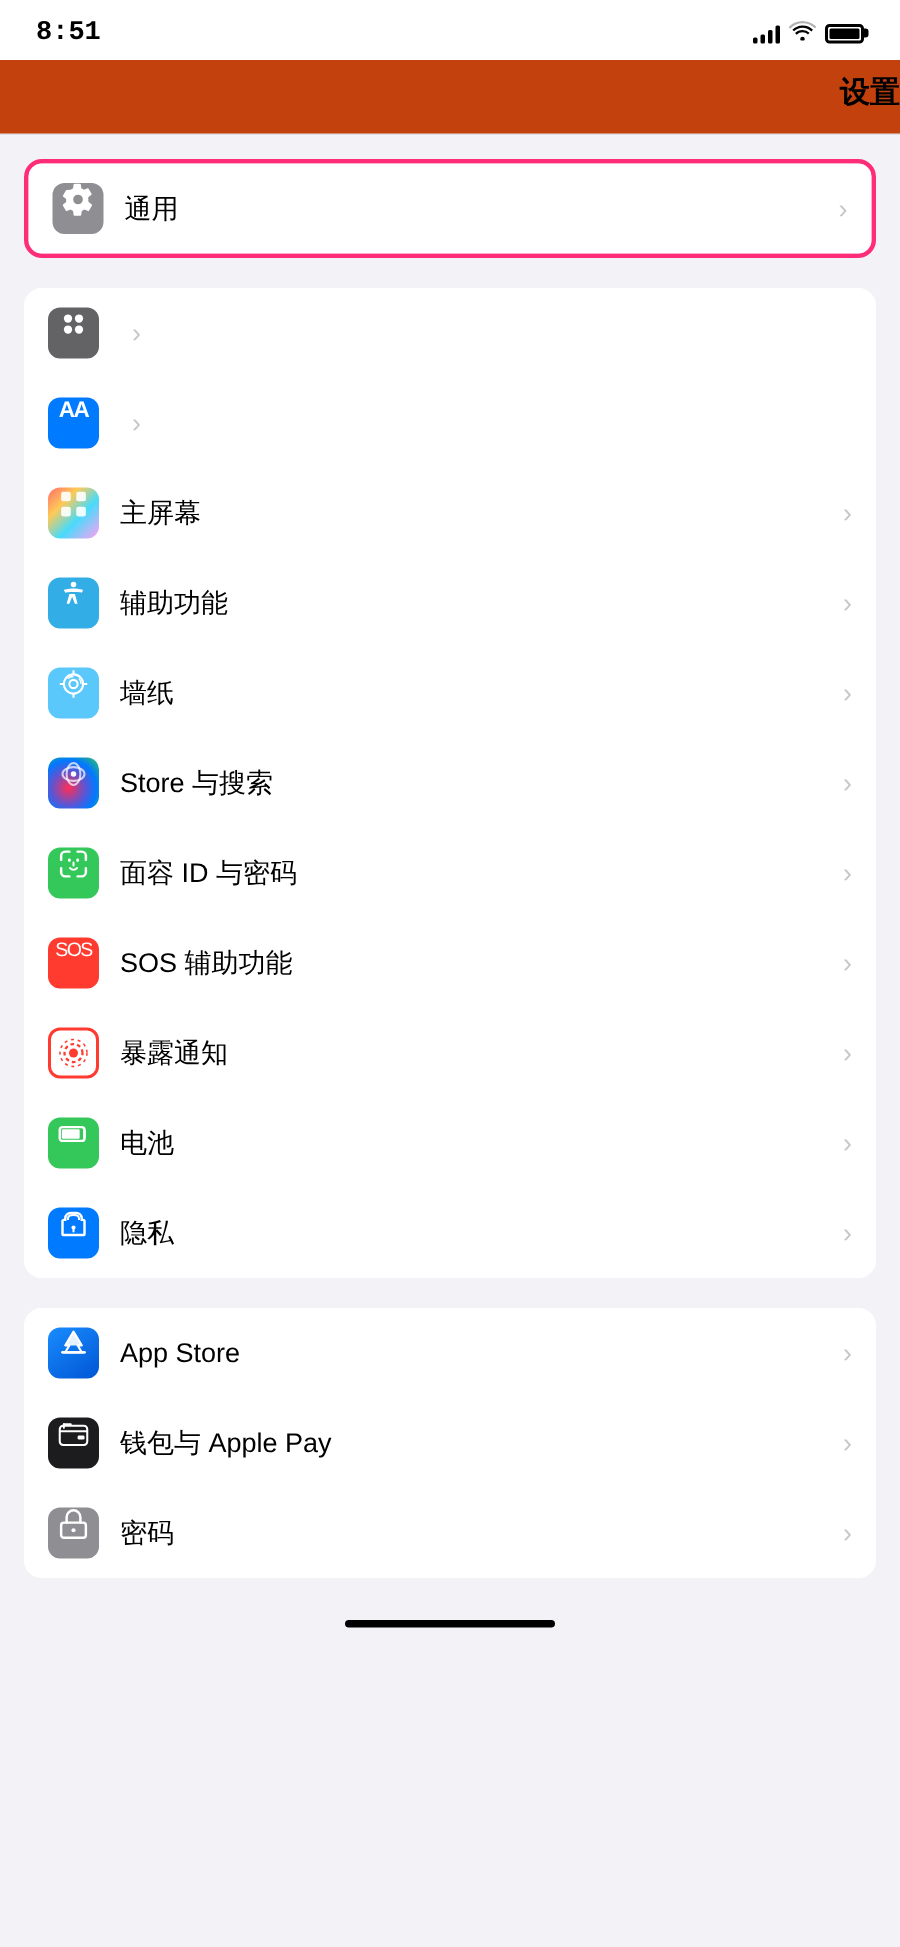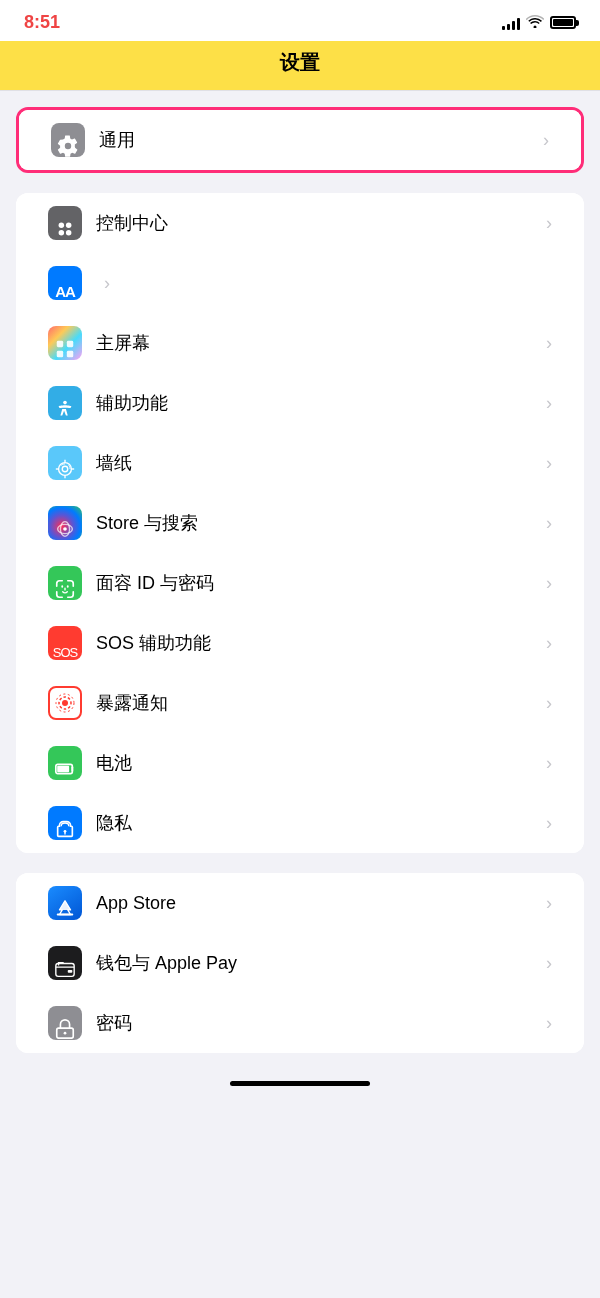--- a/index.html
+++ b/index.html
@@ -16,21 +16,22 @@
     .status-bar {
       display: flex;
       justify-content: space-between;
       align-items: center;
       padding: 12px 24px 8px 24px;
       background: #fff;
     }
     .status-time {
       font-size: 18px;
       font-weight: 600;
-      color: #ef4444;
+      color: #000000;
+      font-family: Liberation Mono, monospace;
     }
     .status-icons {
       display: flex;
       align-items: center;
       gap: 6px;
     }
     .signal-bars {
       display: flex;
       align-items: flex-end;
       gap: 2px;
@@ -69,22 +70,22 @@
     }
     .battery-fill {
       height: 100%;
       width: 100%;
       background: #000;
       border-radius: 1px;
     }
 
     
     .page-title-bar {
-      background: #fde047;
-      text-align: center;
+      background: #c2410c;
+      text-align: right;
       padding: 8px 0 14px;
       border-bottom: 1px solid #e0e0e5;
     }
     .page-title-text {
       font-size: 20px;
       font-weight: 600;
       color: #000;
     }
 
     
@@ -101,42 +102,42 @@
     }
 
     
     .list-group-highlighted {
       border: 3px solid #ff2d78;
     }
 
     .list-item {
       display: flex;
       align-items: center;
-      padding: 0 32px;
+      padding: 0 16px;
       min-height: 60px;
       background: #fff;
       position: relative;
       cursor: pointer;
     }
     .list-item:not(:last-child)::after {
       content: '';
       position: absolute;
       bottom: 0;
       left: 60px;
       right: 0;
       height: 0.5px;
       background: #c6c6cc;
     }
 
     .item-icon {
       width: 34px;
       height: 34px;
       border-radius: 8px;
       display: flex;
-      align-items: flex-end;
+      align-items: flex-start;
       justify-content: center;
       margin-right: 14px;
       flex-shrink: 0;
       font-size: 18px;
       color: #fff;
     }
 
     .item-label {
       flex: 1;
       font-size: 18px;
@@ -233,21 +234,20 @@
 
     <div class="list-item">
       <div class="item-icon icon-gray2">
         <svg class="icon-svg" viewBox="0 0 24 24">
           <circle cx="8" cy="8" r="3" fill="white"></circle>
           <circle cx="16" cy="8" r="3" fill="white"></circle>
           <circle cx="8" cy="16" r="3" fill="white"></circle>
           <circle cx="16" cy="16" r="3" fill="white"></circle>
         </svg>
       </div>
-      <span class="item-label">控制中心</span>
       <span class="item-chevron">›</span>
     </div>
 
     <div class="list-item">
       <div class="item-icon icon-blue">
         <span style="font-size:15px;font-weight:700;color:#fff;letter-spacing:-1px;">AA</span>
       </div>
       <span class="item-chevron">›</span>
     </div>
 

